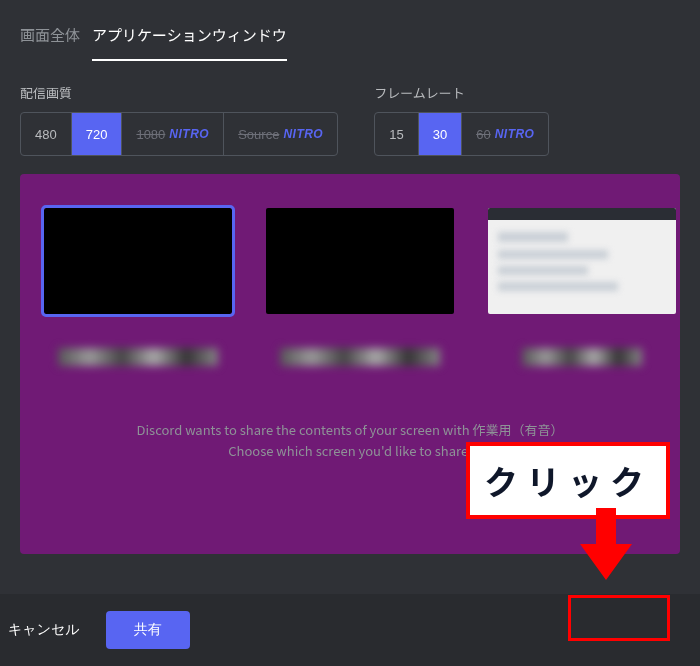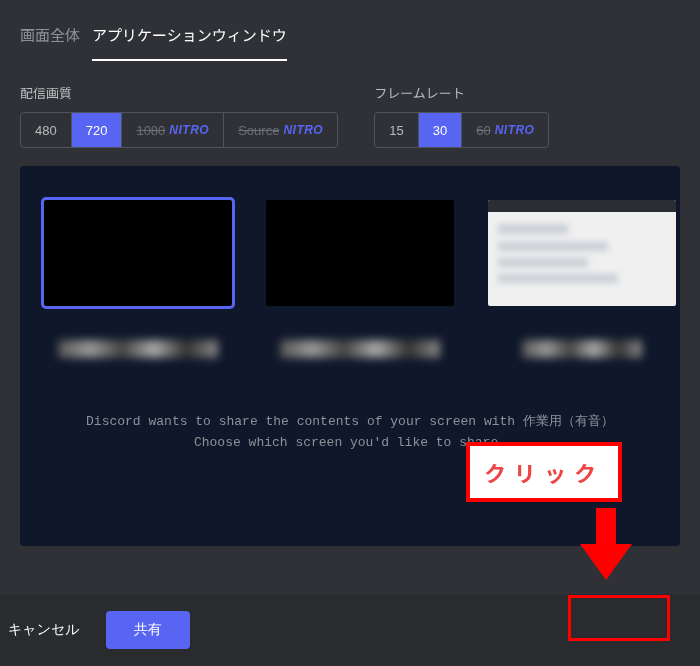--- a/index.html
+++ b/index.html
@@ -38,21 +38,21 @@
   .setting-label {
     font-size: 13px;
     color: #b9bbbe;
     margin-bottom: 10px;
   }
   .seg {
     display: inline-flex;
     border: 1px solid #4f545c;
     border-radius: 4px;
     overflow: hidden;
-    height: 36px;
+    height: 44px;
   }
   .seg button {
     background: transparent;
     border: none;
     border-right: 1px solid #4f545c;
     color: #b9bbbe;
     font-size: 13px;
     padding: 0 14px;
     height: 100%;
     cursor: pointer;
@@ -80,25 +80,24 @@
   .toggle {
     width: 44px; height: 24px; border-radius: 12px;
     background: #5865f2; position: relative; cursor: pointer;
     margin-top: 4px;
   }
   .toggle .knob {
     width: 18px; height: 18px; border-radius: 50%;
     background: #fff; position: absolute; top: 3px; right: 3px;
   }
   .screens-panel {
-    background: #0f172a;
+    background: #701a75;
     border-radius: 4px;
     padding: 34px 24px 20px 24px;
     height: 380px;
-    font-family: Liberation Mono, monospace;
   }
   .screens-grid {
     display: flex;
     gap: 34px;
     justify-content: space-between;
   }
   .screen-item {
     width: 190px;
     cursor: pointer;
   }
@@ -150,22 +149,22 @@
   .btn-share {
     background: #5865f2; border: none; color: #fff;
     font-size: 14px; cursor: pointer;
     padding: 10px 28px; border-radius: 4px;
   }
   
   .anno-box {
     position: absolute;
     border: 4px solid #ff0000;
     background: #ffffff;
-    color: #ef4444;
-    font-size: 22px;
+    color: #0f172a;
+    font-size: 34px;
     font-weight: 700;
     padding: 10px 14px;
     left: 466px; top: 442px;
     letter-spacing: 8px;
   }
   .anno-arrow {
     position: absolute;
     left: 576px; top: 508px;
     width: 60px; height: 72px;
   }

